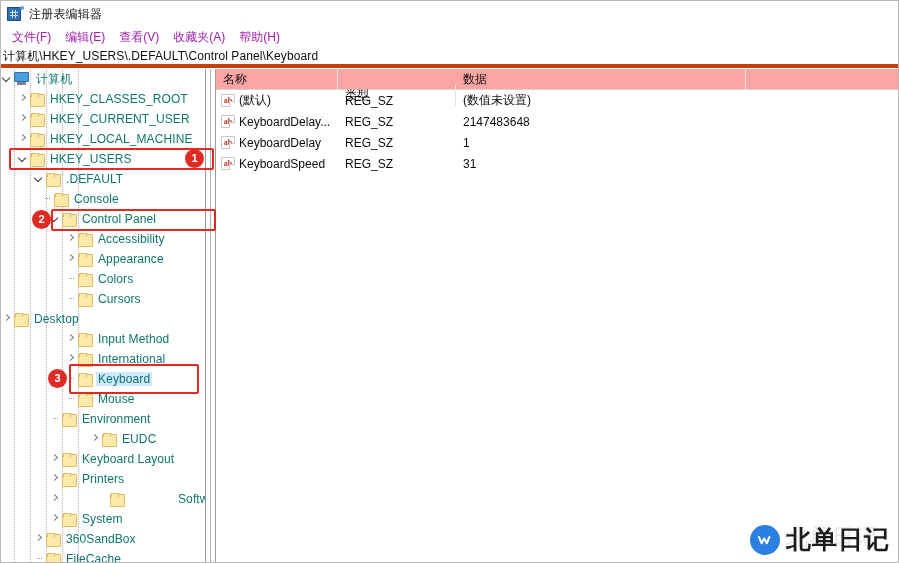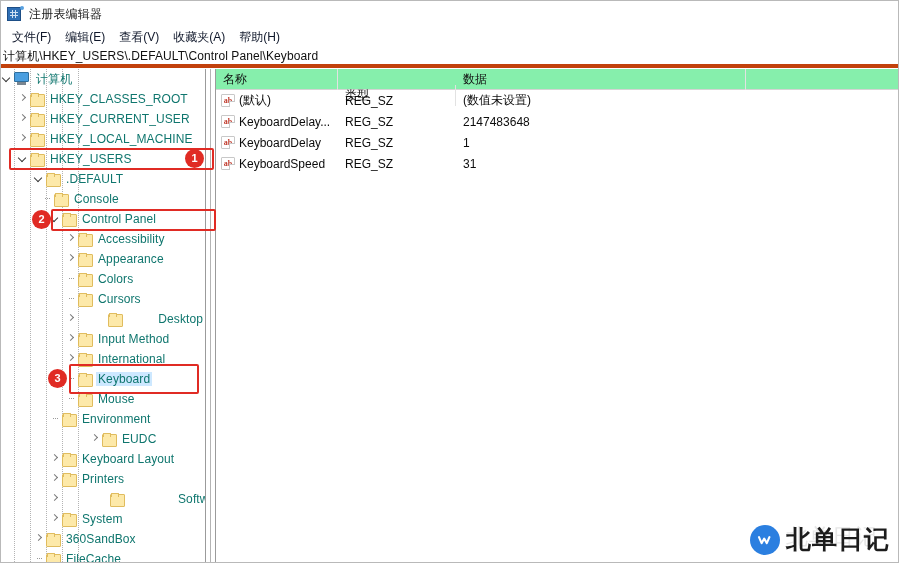--- a/index.html
+++ b/index.html
@@ -61,21 +61,21 @@
 
   
   .menubar {
     position: absolute; left: 0; top: 27px;
     width: 897px; height: 20px;
     display: flex; align-items: center;
     padding-left: 5px;
     background: #ffffff;
   }
   .menu-item {
-    font-size: 12px; color: #0f172a;
+    font-size: 12px; color: #a21caf;
     padding: 1px 8px 2px 6px;
     white-space: nowrap;
     cursor: default;
   }
 
   
   .addressbar {
     position: absolute; left: 0; top: 47px;
     width: 897px; height: 20px;
     background: #ffffff;
@@ -239,21 +239,21 @@
     align-items: center;
     justify-content: center;
     line-height: 1;
     pointer-events: none;
   }
 
   
   .list-header {
     position: relative;
     height: 21px;
-    background: #86efac;
+    background: #fca5a5;
     border-bottom: 1px solid #d4d4d4;
     display: flex;
     align-items: center;
   }
   .col-head {
     position: relative;
     height: 21px;
     display: flex;
     align-items: center;
     font-size: 12px;
@@ -445,21 +445,21 @@
           <div class="tree-row" style="padding-left: 64px;">
             <span class="chev leaf"></span>
             <span class="folder"></span>
             <span class="tree-label">Colors</span>
           </div>
           <div class="tree-row" style="padding-left: 64px;">
             <span class="chev leaf"></span>
             <span class="folder"></span>
             <span class="tree-label">Cursors</span>
           </div>
-          <div class="tree-row" style="padding-left: 64px; justify-content: space-between;">
+          <div class="tree-row" style="">
             <span class="chev collapsed"></span>
             <span class="folder"></span>
             <span class="tree-label">Desktop</span>
           </div>
           <div class="tree-row" style="padding-left: 64px;">
             <span class="chev collapsed"></span>
             <span class="folder"></span>
             <span class="tree-label">Input Method</span>
           </div>
           <div class="tree-row" style="padding-left: 64px;">

